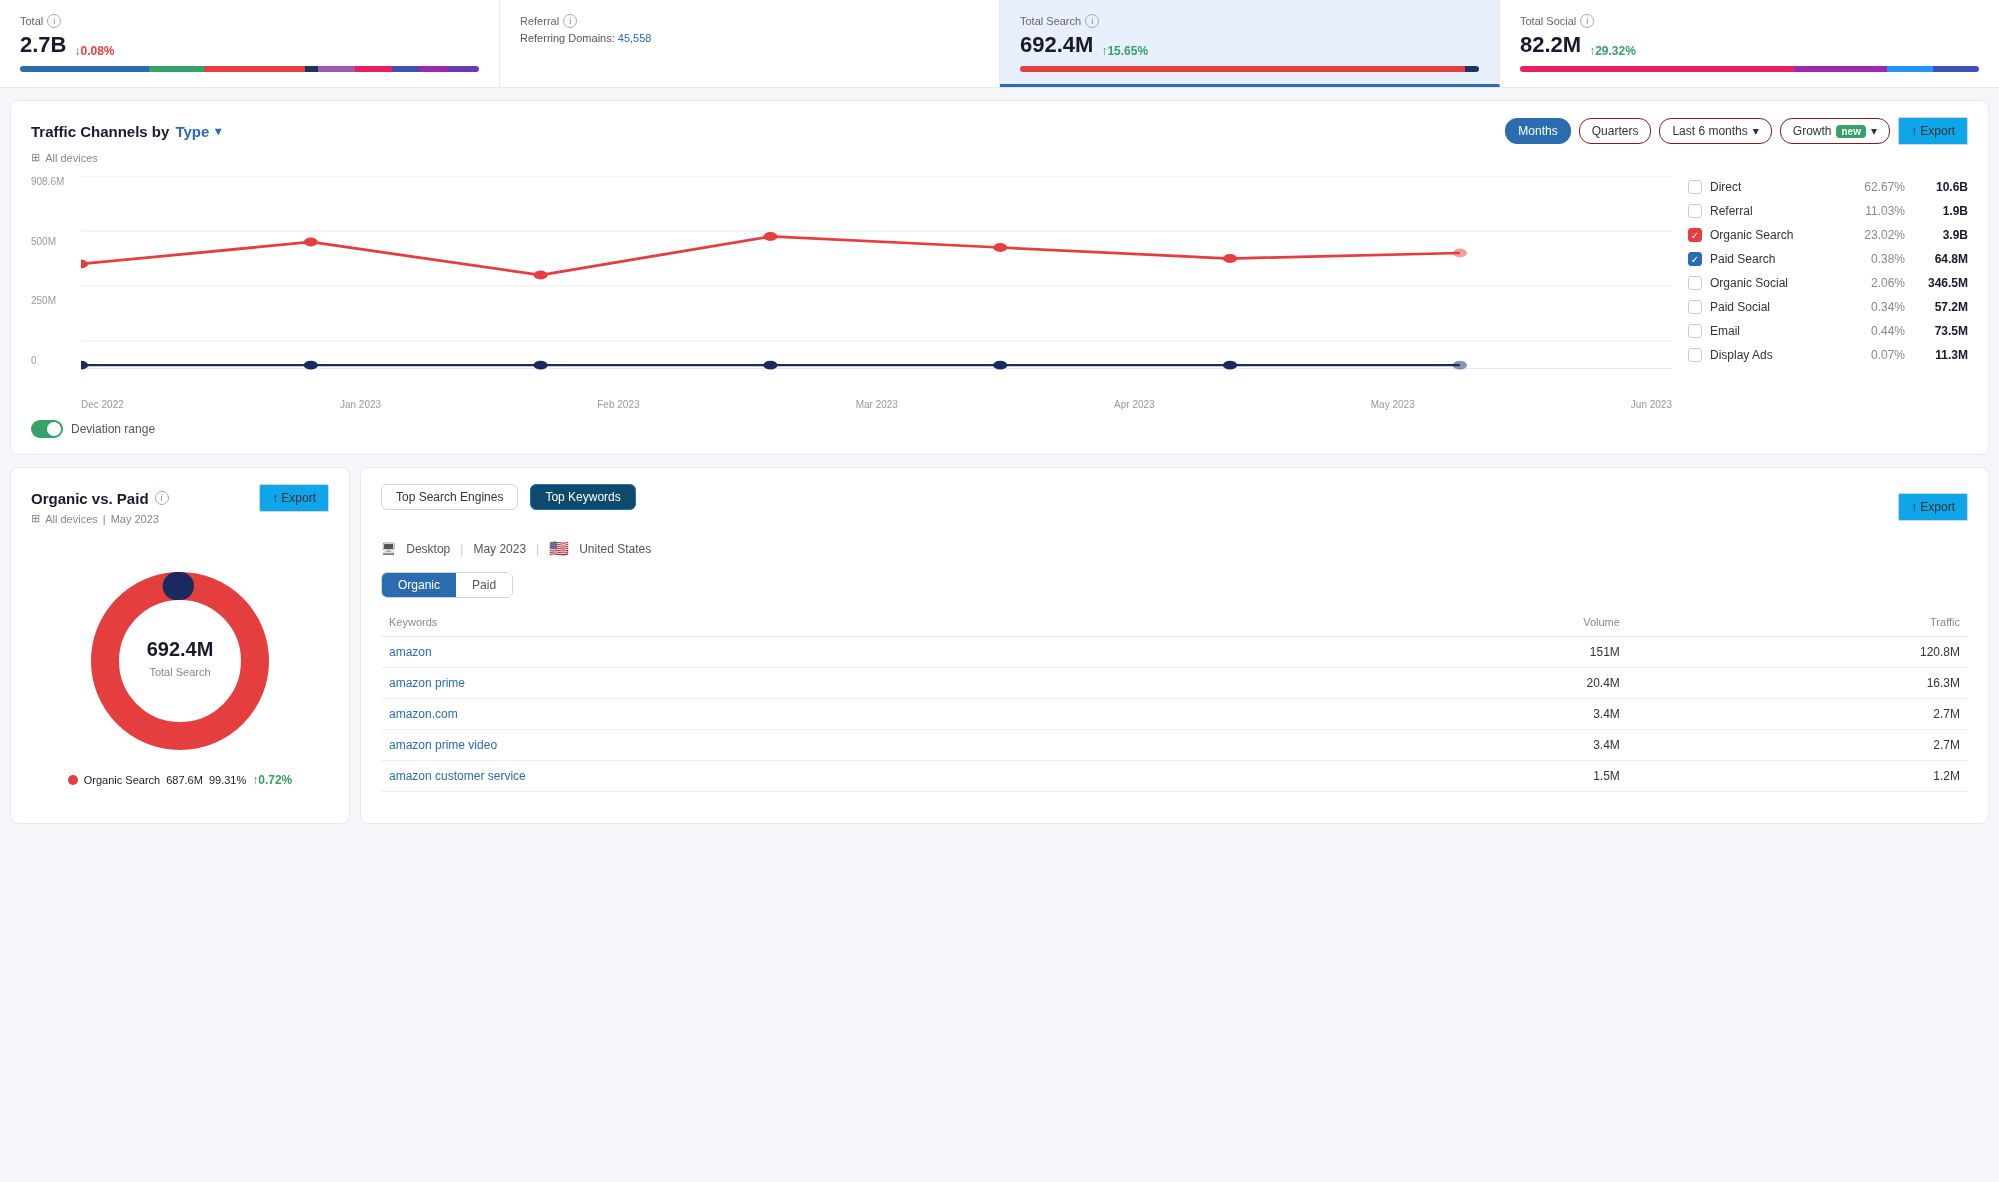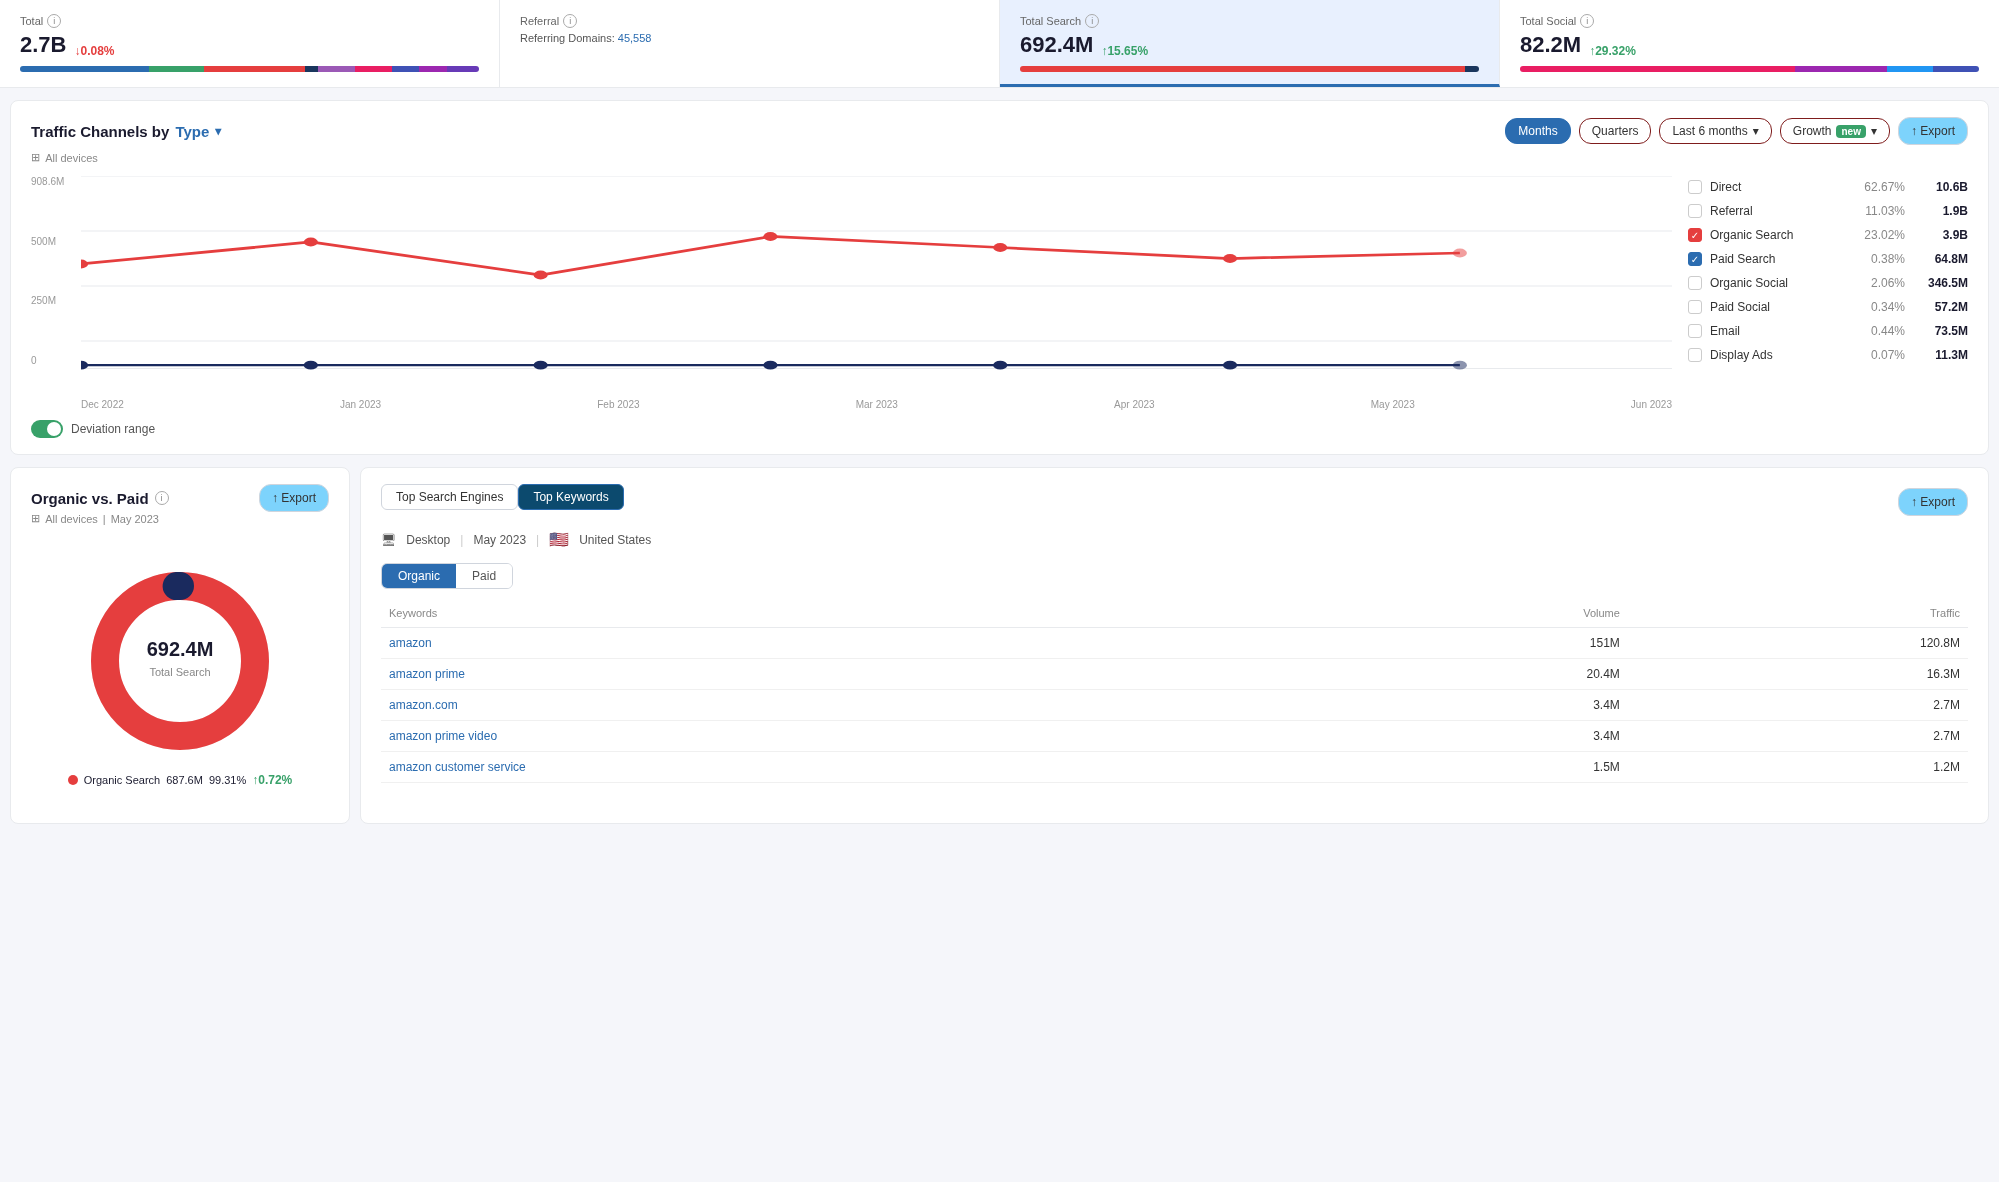--- a/index.html
+++ b/index.html
@@ -41,21 +41,21 @@
     .section-header { display: flex; align-items: center; justify-content: space-between; margin-bottom: 6px; }
     .section-title { font-size: 15px; font-weight: 600; display: flex; align-items: center; gap: 6px; }
     .section-title span.blue { color: #2b6cb0; cursor: pointer; }
     .section-title .chevron { color: #2b6cb0; font-size: 12px; }
     .section-subtitle { font-size: 11px; color: #888; display: flex; align-items: center; gap: 5px; margin-bottom: 12px; }
 
     .toolbar { display: flex; align-items: center; gap: 8px; }
     .btn { padding: 5px 12px; border-radius: 12px; border: 1px solid #7f1d1d; background: #fff; font-size: 12px; cursor: pointer; color: #333; display: flex; align-items: center; gap: 5px; }
     .btn.active { background: #2b6cb0; color: #fff; border-color: #2b6cb0; }
     .btn-badge { background: #38a169; color: #fff; border-radius: 4px; padding: 1px 5px; font-size: 10px; font-weight: 700; }
-    .export-btn { padding: 6px 12px; border-radius: 12px; border: 1px solid #d0d5dd; background: #7dd3fc; font-size: 12px; cursor: pointer; color: #333; }
+    .export-btn { padding: 6px 12px; border-radius: 2px; border: 1px solid #d0d5dd; background: #0ea5e9; font-size: 12px; cursor: pointer; color: #333; }
 
     
     .chart-area { display: flex; gap: 16px; }
     .chart-main { flex: 1; position: relative; }
     .chart-legend { width: 280px; padding-top: 4px; }
     .y-label { font-size: 10px; color: #999; }
 
     .legend-row { display: flex; align-items: center; gap: 8px; margin-bottom: 10px; font-size: 12px; }
     .legend-cb { width: 14px; height: 14px; border: 1px solid #ccc; border-radius: 3px; display: flex; align-items: center; justify-content: center; flex-shrink: 0; }
     .legend-cb.checked-red { background: #e53e3e; border-color: #e53e3e; color: #fff; font-size: 10px; }
@@ -76,21 +76,21 @@
     .panel-header { display: flex; align-items: center; justify-content: space-between; margin-bottom: 0; }
     .panel-title { font-size: 15px; font-weight: 600; }
     .panel-sub { font-size: 11px; color: #888; margin-bottom: 16px; display: flex; align-items: center; gap: 5px; }
 
     
     .donut-wrap { display: flex; flex-direction: column; align-items: center; padding: 20px 0; }
     .donut-legend { margin-top: 12px; font-size: 11px; display: flex; align-items: center; gap: 6px; }
     .dot-red { width: 10px; height: 10px; background: #e53e3e; border-radius: 50%; display: inline-block; }
 
     
-    .tab-row { display: flex; gap: 0; margin-bottom: 10px; }
+    .tab-row { display: flex; gap: 12px; margin-bottom: 19px; }
     .tab-btn { padding: 5px 14px; border-radius: 6px; border: 1px solid #d0d5dd; background: #fff; font-size: 12px; cursor: pointer; color: #333; }
     .tab-btn.active { background: #0c4a6e; color: #fff; border-color: #2b6cb0; }
 
     .filter-row { display: flex; align-items: center; gap: 10px; font-size: 12px; color: #555; margin-bottom: 14px; }
     .filter-sep { color: #ccc; }
 
     
     .kw-table { width: 100%; border-collapse: collapse; }
     .kw-table th { font-size: 11px; color: #888; font-weight: 500; text-align: left; padding: 4px 8px 8px; border-bottom: 1px solid #e8eaed; }
     .kw-table th:last-child, .kw-table td:last-child { text-align: right; }

